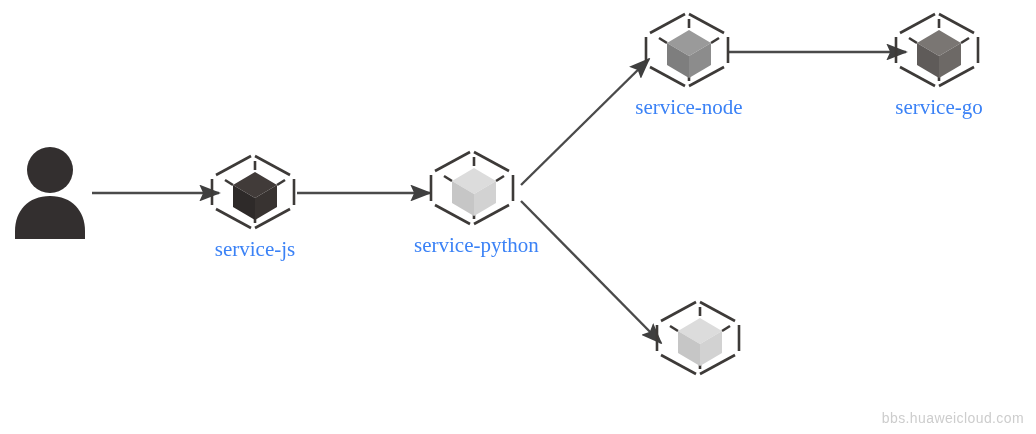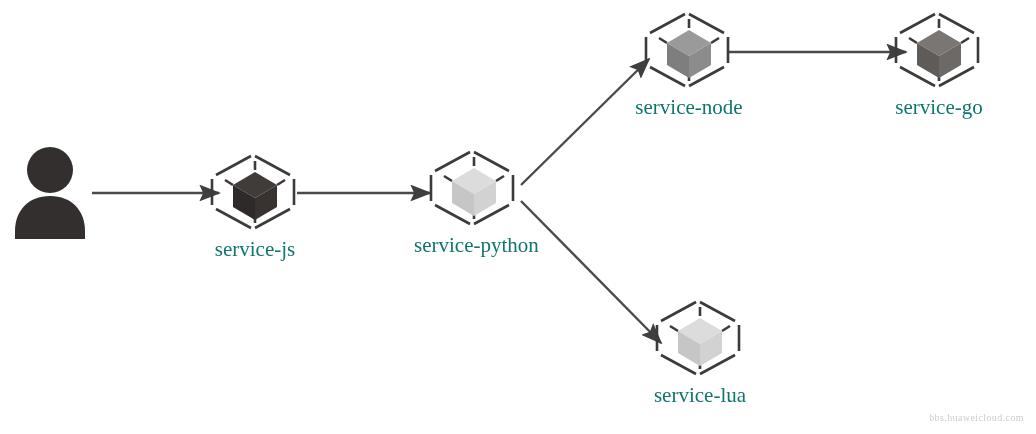--- a/index.html
+++ b/index.html
@@ -28,21 +28,21 @@
   }
   .node .icon-wrap {
     width: 120px;
     height: 84px;
     display: block;
   }
   .node .label {
     display: block;
     font-family: "Liberation Serif", "DejaVu Serif", serif;
     font-size: 21px;
-    color: #0f766e;
+    color: #3b82f6;
     line-height: 26px;
     white-space: nowrap;
     margin-top: 2px;
   }
   #node-js    { left: 195px; top: 150px; }
   #node-python{ left: 406px; top: 146px; margin-left: 8px; }
   #node-node  { left: 629px; top: 8px;   }
   #node-go    { left: 879px; top: 8px;   }
   #node-lua   { left: 640px; top: 296px; }
   #user-actor {
@@ -62,22 +62,22 @@
   #watermark .wm-cn {
     display: block;
     font-family: "DejaVu Sans", "Liberation Sans", sans-serif;
     font-size: 20px;
     letter-spacing: 6px;
     color: #c9c9c9;
     line-height: 24px;
   }
   #watermark .wm-url {
     display: block;
-    font-family: Liberation Serif, serif;
-    font-size: 10px;
+    font-family: Liberation Sans, sans-serif;
+    font-size: 14px;
     letter-spacing: 0.4px;
     color: #cdcdcd;
     line-height: 16px;
   }
 </style>
 </head>
 <body>
 
 <svg id="canvas" viewBox="0 0 1036 434" xmlns="http://www.w3.org/2000/svg">
   <defs>
@@ -219,18 +219,17 @@
         <path d="M30 30 L38 35"></path>
         <path d="M60 73 L60 58"></path>
       </g>
       <g stroke="none">
         <path d="M60 22 L82 35 L60 48 L38 35 Z" fill="#dcdcdc"></path>
         <path d="M38 35 L60 48 L60 70 L38 57 Z" fill="#c6c6c6"></path>
         <path d="M82 35 L82 57 L60 70 L60 48 Z" fill="#d2d2d2"></path>
       </g>
     </svg>
   </span>
-  <span class="label">service-lua</span>
 </div>
 
 <div id="watermark">
   <span class="wm-url">bbs.huaweicloud.com</span>
 </div>
 
 </body></html>

